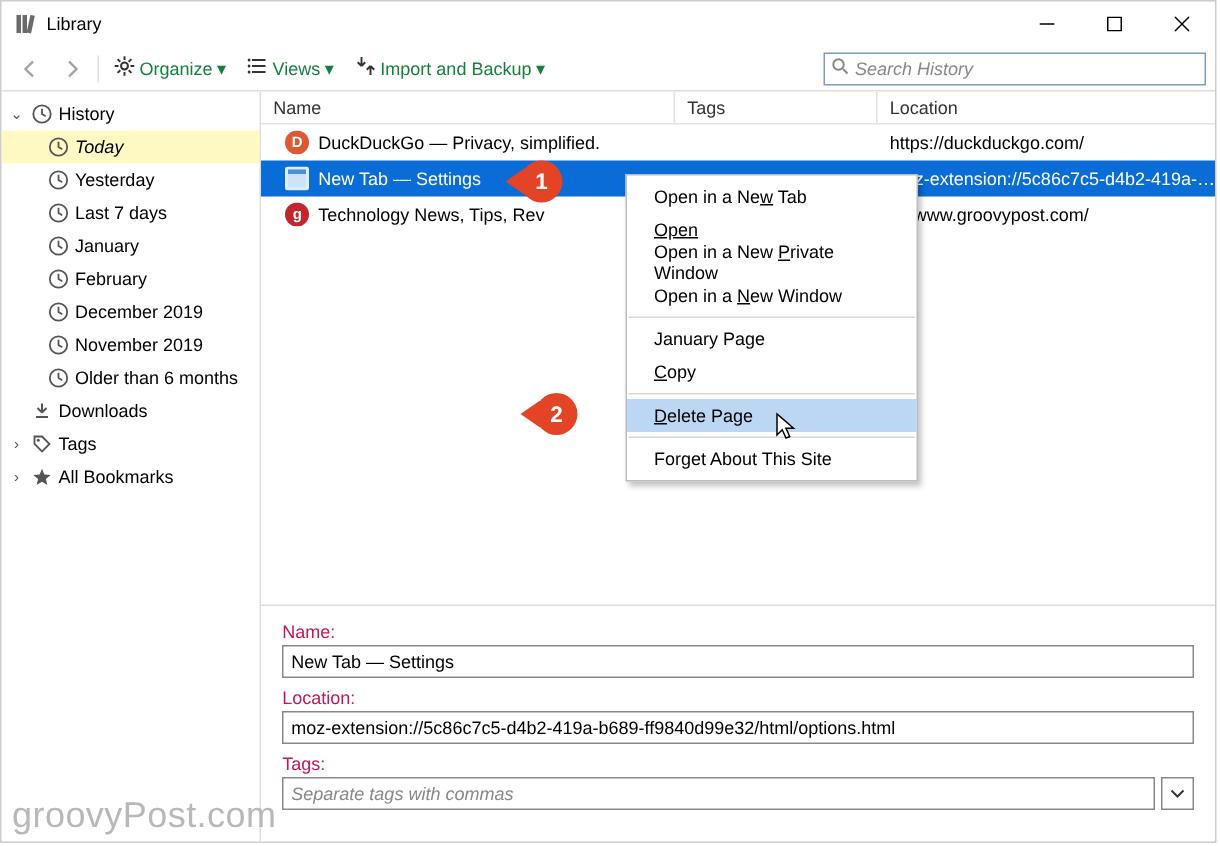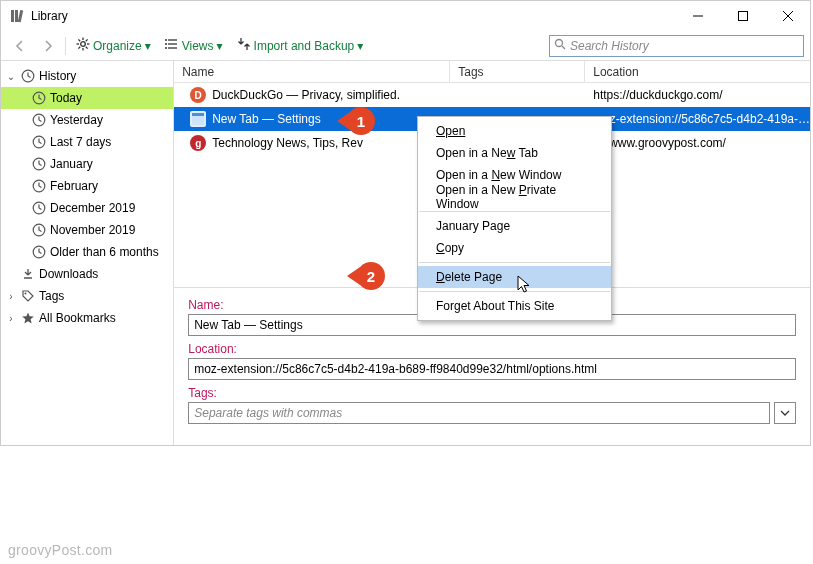--- a/index.html
+++ b/index.html
@@ -1,33 +1,33 @@
 <!DOCTYPE html>
 <html><head>
 <meta charset="utf-8">
 <style>
 * { box-sizing: border-box; margin: 0; padding: 0; font-family: "Segoe UI", Tahoma, sans-serif; font-size: 12px; }
 body { background: #fff; width: 813px; height: 564px; overflow: hidden; position: relative; }
-.window { border: 1px solid #ccc; width: 811px; height: 446px; position: relative; background: #fff; display: flex; flex-direction: column; }
+.window { border: 1px solid #ccc; width: 811px; height: 562px; position: relative; background: #fff; display: flex; flex-direction: column; }
 .titlebar { height: 30px; display: flex; align-items: center; padding: 0 0 0 8px; }
 .titlebar-icon { width: 16px; height: 16px; margin-right: 6px; }
 .titlebar-title { flex: 1; }
 .win-btn { width: 45px; height: 30px; display: flex; align-items: center; justify-content: center; }
 .win-btn svg { width: 10px; height: 10px; }
 .toolbar { height: 30px; display: flex; align-items: center; border-bottom: 1px solid #ddd; padding: 0 6px; gap: 2px; }
 .tb-btn { display: flex; align-items: center; padding: 3px 6px; gap: 3px; color: #15803d; }
 .tb-btn.disabled { opacity: .45; }
 .tb-sep { width: 1px; height: 18px; background: #ddd; margin: 0 2px; }
 .search { margin-left: auto; width: 255px; height: 22px; border: 1px solid #7a9cc6; display: flex; align-items: center; padding: 0 4px; gap: 4px; }
 .search input { border: none; outline: none; flex: 1; color: #6d28d9; font-style: italic; }
 .body { flex: 1; display: flex; min-height: 0; }
 .sidebar { width: 203px; border-right: 1px solid #ddd; padding-top: 4px; overflow: hidden; }
 .tree-row { display: flex; align-items: center; height: 22px; padding-left: 4px; gap: 3px; white-space: nowrap; }
 .tree-row.depth1 { padding-left: 30px; }
-.tree-row.selected { background: #bef264; }
+.tree-row.selected { background: #fef9c3; font-style: italic; }
 .chev { width: 12px; display: inline-flex; justify-content: center; font-size: 10px; color: #555; }
 .tree-icon { width: 16px; height: 16px; display: inline-flex; align-items: center; justify-content: center; }
 .main { flex: 1; display: flex; flex-direction: column; min-height: 0; }
 .cols { height: 22px; border-bottom: 1px solid #e3e3e3; display: flex; }
 .col { padding: 0 8px; border-right: 1px solid #e3e3e3; height: 100%; display: flex; align-items: center; color: #333; }
 .col.name { width: 276px; }
 .col.tags { width: 135px; }
 .col.loc { flex: 1; border-right: none; }
 .rows { flex: 1; position: relative; }
 .row { height: 24px; display: flex; align-items: center; }
@@ -44,21 +44,21 @@
 .drow input { flex: 1; border: 1px solid #888; padding: 3px 5px; height: 22px; }
 .dd-btn { width: 22px; height: 22px; border: 1px solid #888; display: flex; align-items: center; justify-content: center; }
 .ctx { position: absolute; left: 417px; top: 116px; width: 195px; background: #fff; border: 1px solid #bcbcbc; box-shadow: 2px 3px 4px rgba(0,0,0,.25); padding: 3px 0; z-index: 20; }
 .ctx-item { height: 22px; display: flex; align-items: center; padding: 0 18px; }
 .ctx-item.hl { background: #bcd7f4; }
 .ctx-sep { height: 1px; background: #d8d8d8; margin: 3px 1px; }
 .accel { text-decoration: underline; }
 .badge { position: absolute; width: 28px; height: 28px; border-radius: 50%; background: #e34425; color: #fff; font-size: 15px; font-weight: 600; display: flex; align-items: center; justify-content: center; z-index: 30; }
 .badge::before { content: ""; position: absolute; left: -19px; top: 5px; border: 9px solid transparent; border-right: 13px solid #e34425; }
 .cursor { position: absolute; left: 517px; top: 275px; z-index: 40; }
-.watermark { position: absolute; left: 8px; bottom: 6px; font-size: 14px; color: #b8b8b8; font-weight: 400; letter-spacing: .3px; z-index: 5; }
+.watermark { position: absolute; left: 8px; bottom: 6px; font-size: 24px; color: #b8b8b8; font-weight: 400; letter-spacing: .3px; z-index: 5; }
 .clock svg, .tree-icon svg { width: 14px; height: 14px; }
 input::placeholder { color: #888; font-style: italic; }
 </style>
 </head>
 <body>
 
 <div class="window">
 
   <div class="titlebar">
     <span class="titlebar-icon">
@@ -325,30 +325,30 @@
               </div>
           </div>
         </div>
       </div>
     </div>
   </div>
 </div>
 
 <div class="ctx">
   <div class="ctx-item">
+      <span><span>Open in a Ne</span><span class="accel">w</span><span> Tab</span></span>
+    </div>
+  <div class="ctx-item">
       <span><span class="accel">Open</span></span>
     </div>
   <div class="ctx-item">
-      <span><span>Open in a Ne</span><span class="accel">w</span><span> Tab</span></span>
+      <span><span>Open in a New </span><span class="accel">P</span><span>rivate Window</span></span>
     </div>
   <div class="ctx-item">
       <span><span>Open in a </span><span class="accel">N</span><span>ew Window</span></span>
-    </div>
-  <div class="ctx-item">
-      <span><span>Open in a New </span><span class="accel">P</span><span>rivate Window</span></span>
     </div>
   <div class="ctx-sep"></div>
   <div class="ctx-item">
       <span>January Page</span>
     </div>
   <div class="ctx-item">
       <span><span class="accel">C</span><span>opy</span></span>
     </div>
   <div class="ctx-sep"></div>
   <div class="ctx-item hl">

